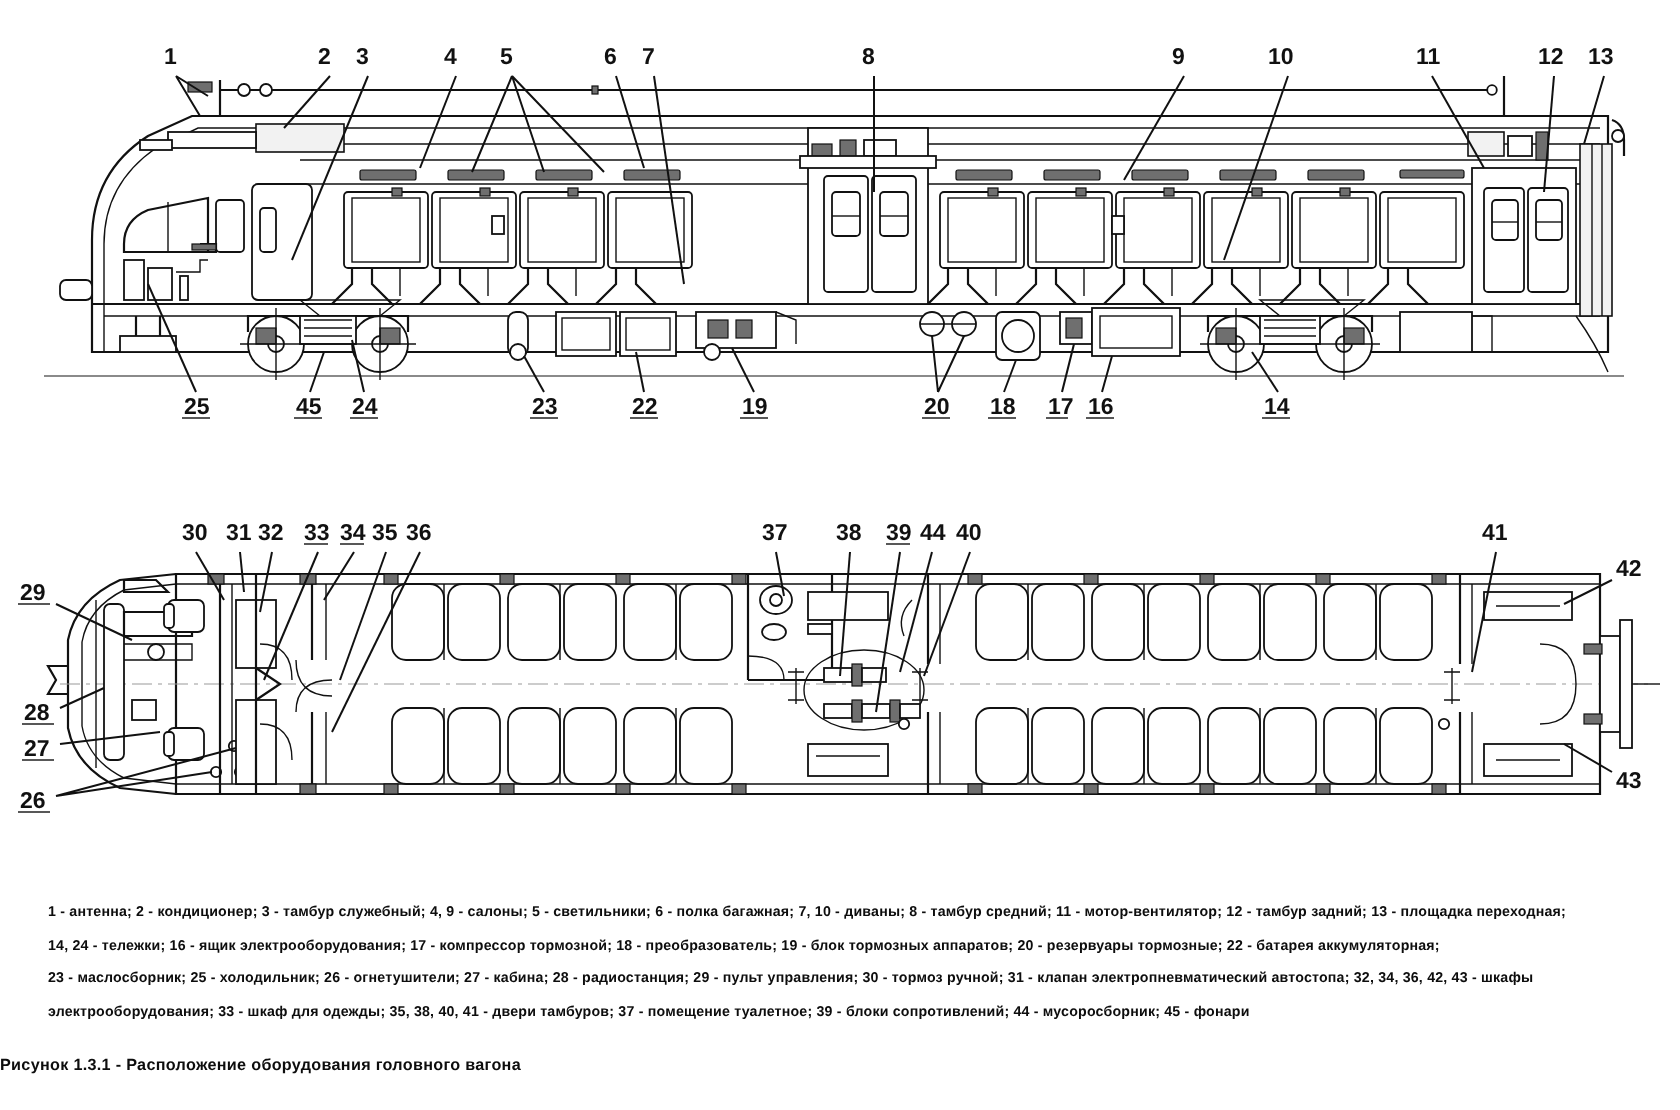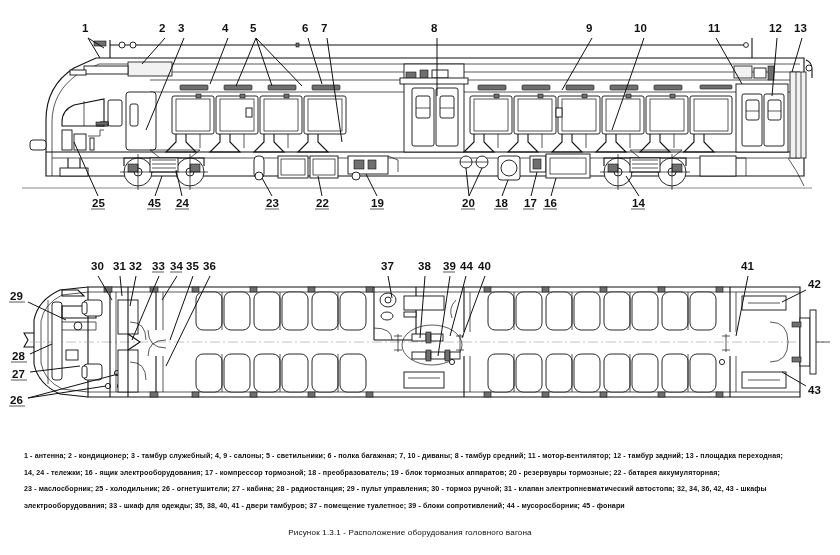--- a/index.html
+++ b/index.html
@@ -41,24 +41,24 @@
     font-weight: 600;
   }
   .legend-line {
     white-space: normal;
   }
   .fig-caption {
     position: absolute;
     left: 0;
     top: 528px;
     width: 820px;
-    text-align: center;
+    text-align: left;
     padding-right: 12px;
     font-size: 8.1px;
-    font-weight: 400;
+    font-weight: 700;
     color: #0d0d0d;
     letter-spacing: 0.15px;
   }
   
   svg text {
     font-family: "Liberation Sans", sans-serif;
     font-weight: 700;
     fill: #111111;
   }
   .callout {

